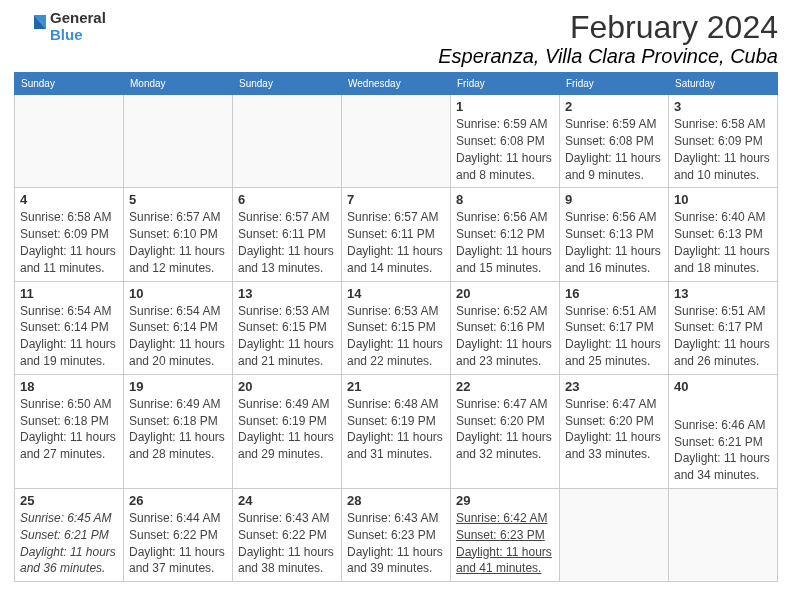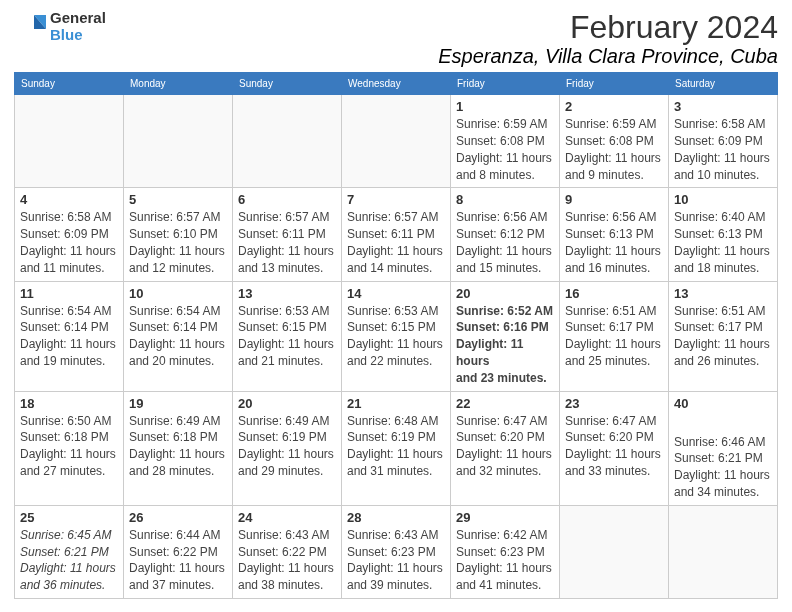--- a/index.html
+++ b/index.html
@@ -235,21 +235,21 @@
           </td>
           <td>
             <div class="day-number">14</div>
             <div class="day-info" style="white-space: pre-line;">Sunrise: 6:53 AM
 Sunset: 6:15 PM
 Daylight: 11 hours
 and 22 minutes.</div>
           </td>
           <td>
             <div class="day-number">20</div>
-            <div class="day-info" style="white-space: pre-line; font-weight: bold;">Sunrise: 6:52 AM
+            <div class="day-info" style="white-space: pre-line;">Sunrise: 6:52 AM
 Sunset: 6:16 PM
 Daylight: 11 hours
 and 23 minutes.</div>
           </td>
           <td>
             <div class="day-number">16</div>
             <div class="day-info" style="white-space: pre-line;">Sunrise: 6:51 AM
 Sunset: 6:17 PM
 Daylight: 11 hours
 and 25 minutes.</div>
@@ -337,21 +337,21 @@
           </td>
           <td>
             <div class="day-number">28</div>
             <div class="day-info" style="white-space: pre-line;">Sunrise: 6:43 AM
 Sunset: 6:23 PM
 Daylight: 11 hours
 and 39 minutes.</div>
           </td>
           <td>
             <div class="day-number">29</div>
-            <div class="day-info" style="white-space: pre-line;">Sunrise: 6:42 AM
+            <div class="day-info" style="white-space: pre-line; text-decoration: underline;">Sunrise: 6:42 AM
 Sunset: 6:23 PM
 Daylight: 11 hours
 and 41 minutes.</div>
           </td>
           <td class="empty"></td>
           <td class="empty"></td>
         </tr>
       </tbody>
   </table>
 </div>

